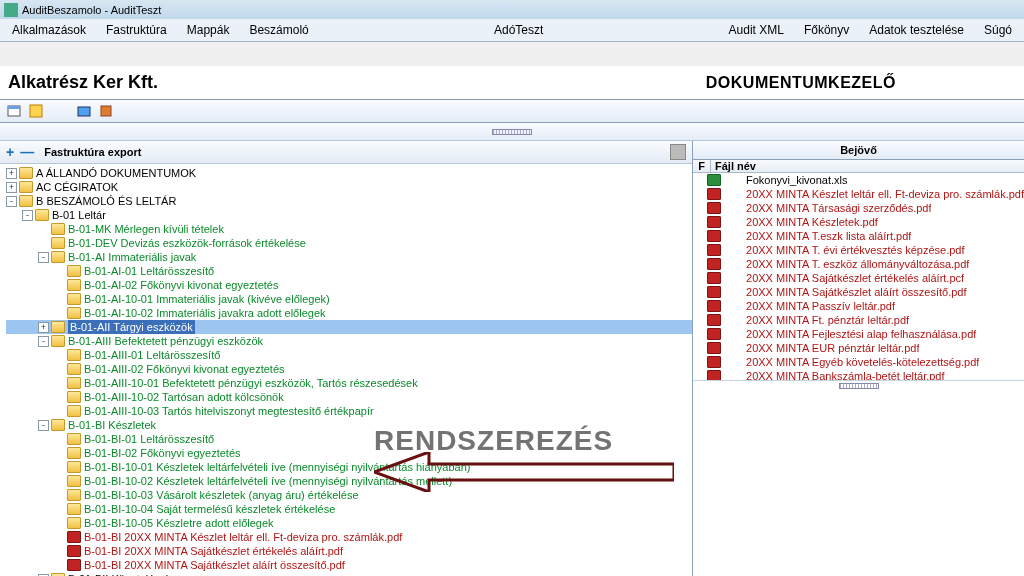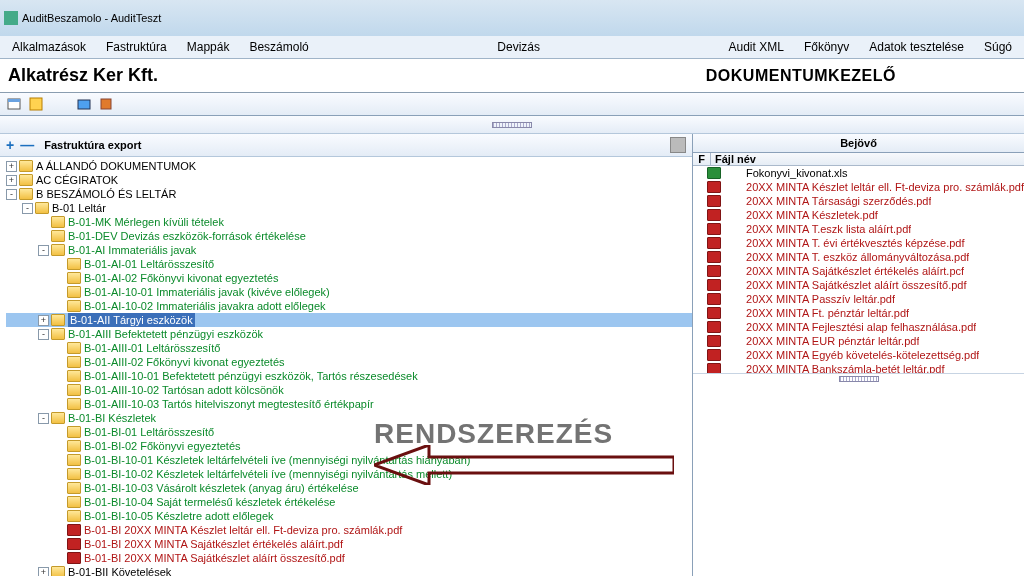--- a/index.html
+++ b/index.html
@@ -1,22 +1,22 @@
 <!DOCTYPE html>
 <html><head>
 <meta charset="utf-8">
 <style>
   * { box-sizing: border-box; margin: 0; padding: 0; }
   body { font-family: Tahoma, Arial, sans-serif; font-size: 11px; background: #f0f0f0; width: 1024px; height: 576px; overflow: hidden; color: #000; }
-  .titlebar { background: linear-gradient(#d8e6f2,#c0d8ec); height: 36px; display:flex; align-items:center; padding: 0 4px; font-size:11px; }
+  .titlebar { background: linear-gradient(#d8e6f2,#c0d8ec); height: 19px; display:flex; align-items:center; padding: 0 4px; font-size:11px; }
   .titlebar .ico { width:14px;height:14px;background:#4a8; margin-right:4px; }
   .menubar { background:#eaf1f9; border-bottom:1px solid #a0b4c8; display:flex; padding:2px 4px; gap:4px; font-size:12px; }
   .menubar span { padding:2px 8px; }
   .menubar .spacer { flex:1; }
-  .topbar { background:#fff; border-bottom:1px solid #8a9db0; padding:6px 8px; display:flex; align-items:center; }
+  .topbar { background:#fff; border-bottom:1px solid #8a9db0; padding:6px 8px; display:flex; align-items:center;margin-top:24px; }
   .company { font-size:18px; font-weight:bold; }
   .topbar .fill { flex:1; }
   .doctitle { font-size:16px; font-weight:bold; letter-spacing:.5px; }
   .toolbar { background:linear-gradient(#f9fbff,#e4ecf6); border-bottom:1px solid #8aa0b8; padding:3px 6px; display:flex; align-items:center; gap:6px; }
   .tb-icon { width:16px; height:16px; }
   .gap { width:20px; }
   .subtoolbar { background:linear-gradient(#f9fbff,#e4ecf6); border-bottom:1px solid #b4c7db; height:18px; display:flex; align-items:center; justify-content:center;}
   .grip { width:40px;height:6px;border:1px solid #88a;background:repeating-linear-gradient(90deg,#aac,#aac 1px,transparent 1px,transparent 3px);}
   .split { display:flex; height: calc(576px - 20px - 24px - 34px - 24px - 18px); }
   .left { width: 764px; display:flex; flex-direction:column; border-right:1px solid #8aa0b8; background:#fff;}
@@ -62,21 +62,21 @@
   <span class="ico"></span>
   <span>AuditBeszamolo - AuditTeszt</span>
 </div>
 
 <div class="menubar">
   <span>Alkalmazások</span>
   <span>Fastruktúra</span>
   <span>Mappák</span>
   <span>Beszámoló</span>
   <span class="spacer"></span>
-  <span>Devizás</span>
+  <span>AdóTeszt</span>
   <span class="spacer"></span>
   <span>Audit XML</span>
   <span>Főkönyv</span>
   <span>Adatok tesztelése</span>
   <span>Súgó</span>
 </div>
 
 <div class="topbar">
   <span class="company">Alkatrész Ker Kft.</span>
   <span class="fill"></span>

